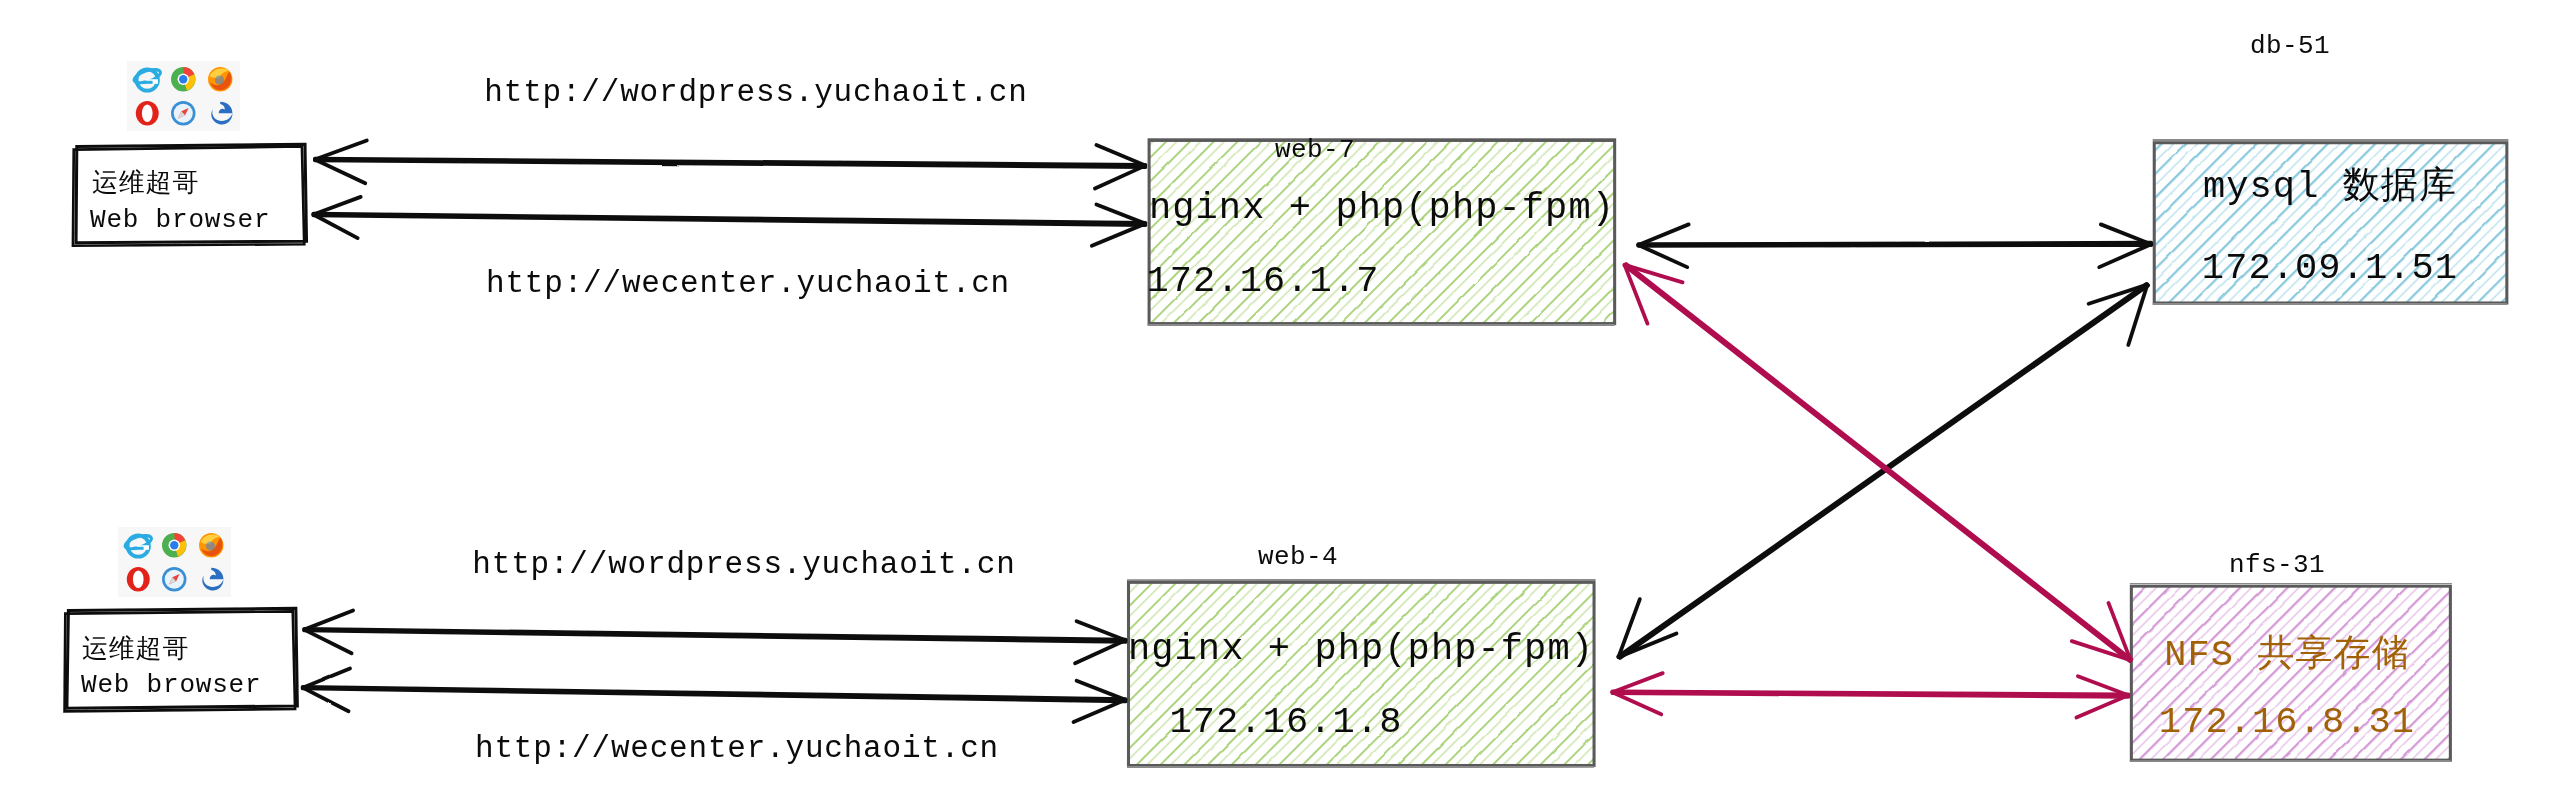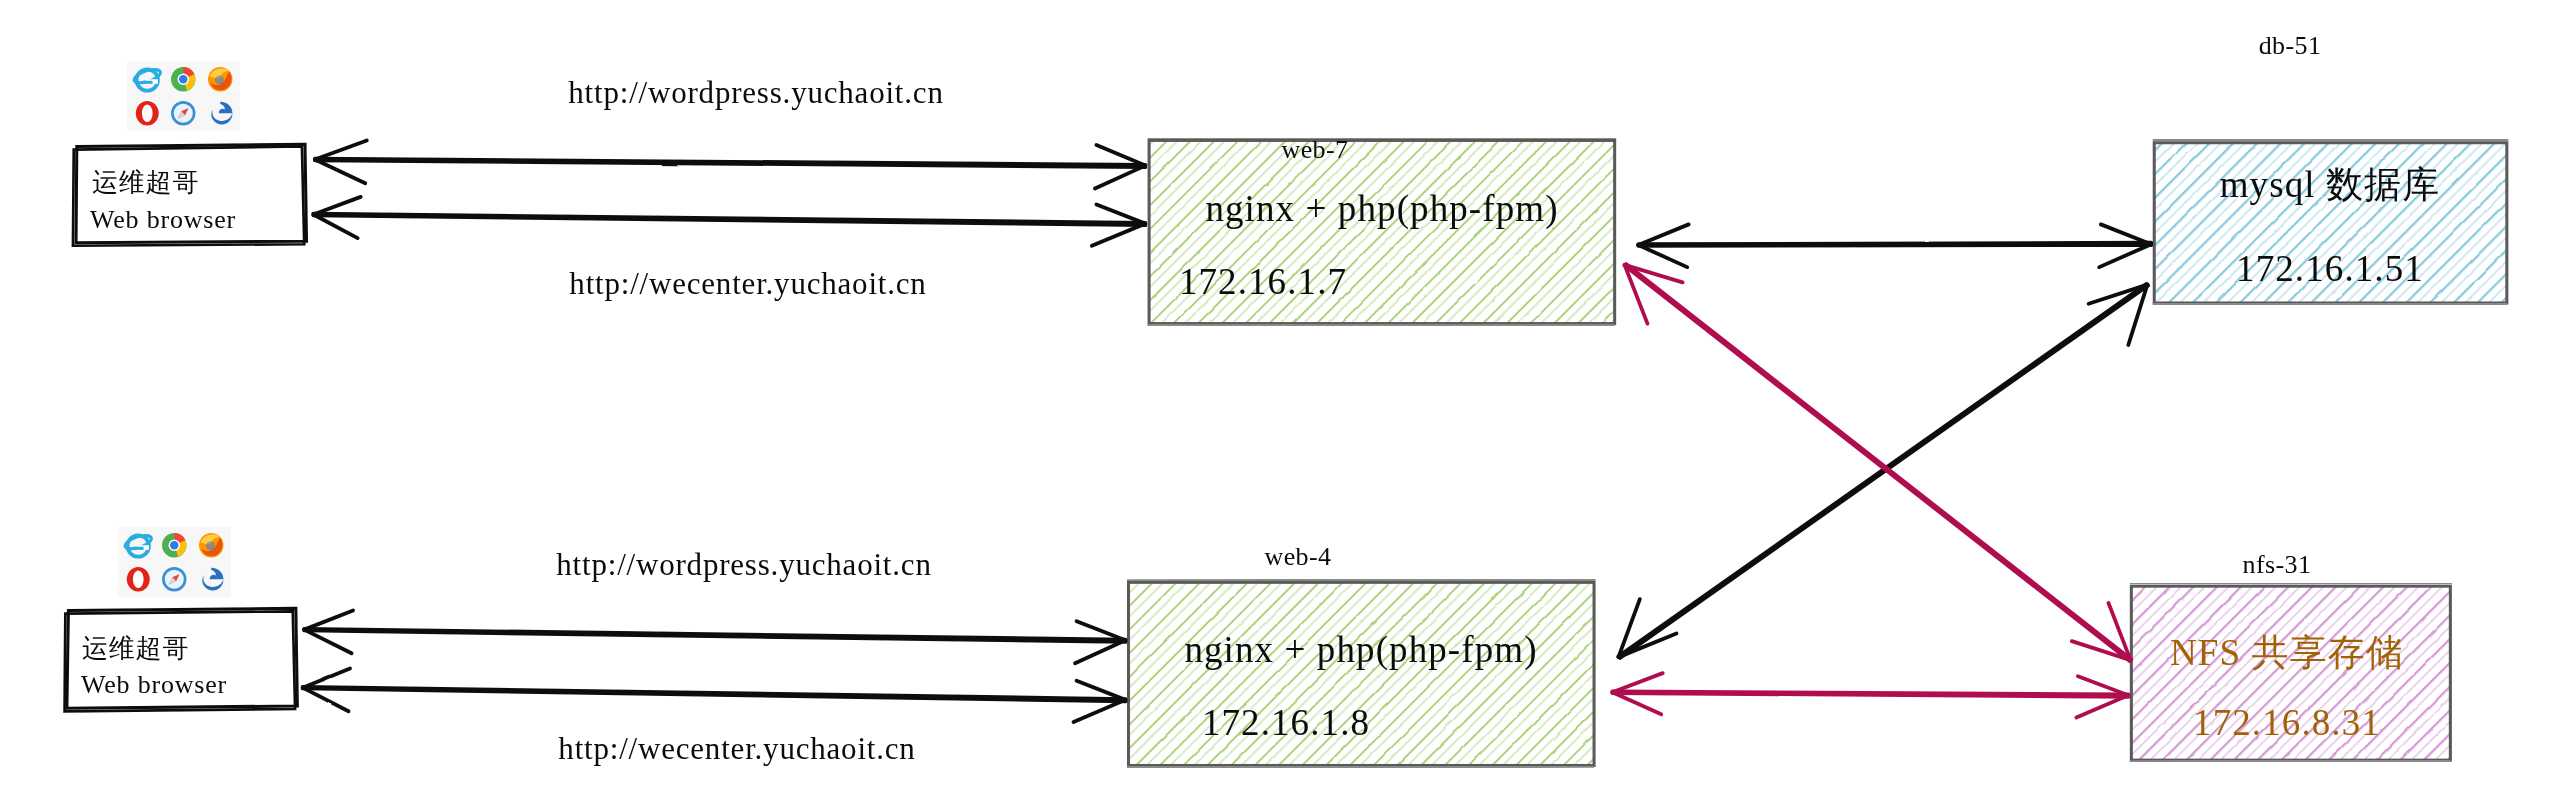--- a/index.html
+++ b/index.html
@@ -24,21 +24,21 @@
     position: absolute;
     left: 0; top: 0;
     width: 2576px;
     height: 809px;
   }
   
   .lbl {
     position: absolute;
     white-space: pre;
     color: #0b0b0b;
-    font-family: Liberation Serif, serif;
+    font-family: Liberation Mono, monospace;
     letter-spacing: 0.4px;
   }
   .node-title {
     font-size: 26px;
     text-align: center;
     transform: translateX(-50%);
   }
   .url-label {
     font-size: 31px;
     transform: translateX(-50%);
@@ -335,20 +335,20 @@
   <div class="lbl node-title" style="left:1315px; top:99px;margin-top:36px;">web-7</div>
   <div class="lbl box-line" style="left:1382px; top:187px;">nginx + php(php-fpm)</div>
   <div class="lbl box-line" style="left:1263px; top:260px;">172.16.1.7</div>
 
   <div class="lbl node-title" style="left:1298px; top:542px;">web-4</div>
   <div class="lbl box-line" style="left:1361px; top:628px;">nginx + php(php-fpm)</div>
   <div class="lbl box-line" style="left:1286px; top:701px;">172.16.1.8</div>
 
   <div class="lbl node-title" style="left:2290px; top:30.5px;">db-51</div>
   <div class="lbl box-line" style="left:2330px; top:160px;">mysql 数据库</div>
-  <div class="lbl box-line" style="left:2330px; top:247px;">172.16.1.51</div>
+  <div class="lbl box-line" style="left:2330px; top:247px;">172.09.1.51</div>
 
   <div class="lbl node-title" style="left:2277px; top:550px;">nfs-31</div>
   <div class="lbl box-line red" style="left:2287px; top:628px;">NFS 共享存储</div>
   <div class="lbl box-line red" style="left:2287px; top:701px;">172.16.8.31</div>
 
 </div>
 
 
 </body></html>

